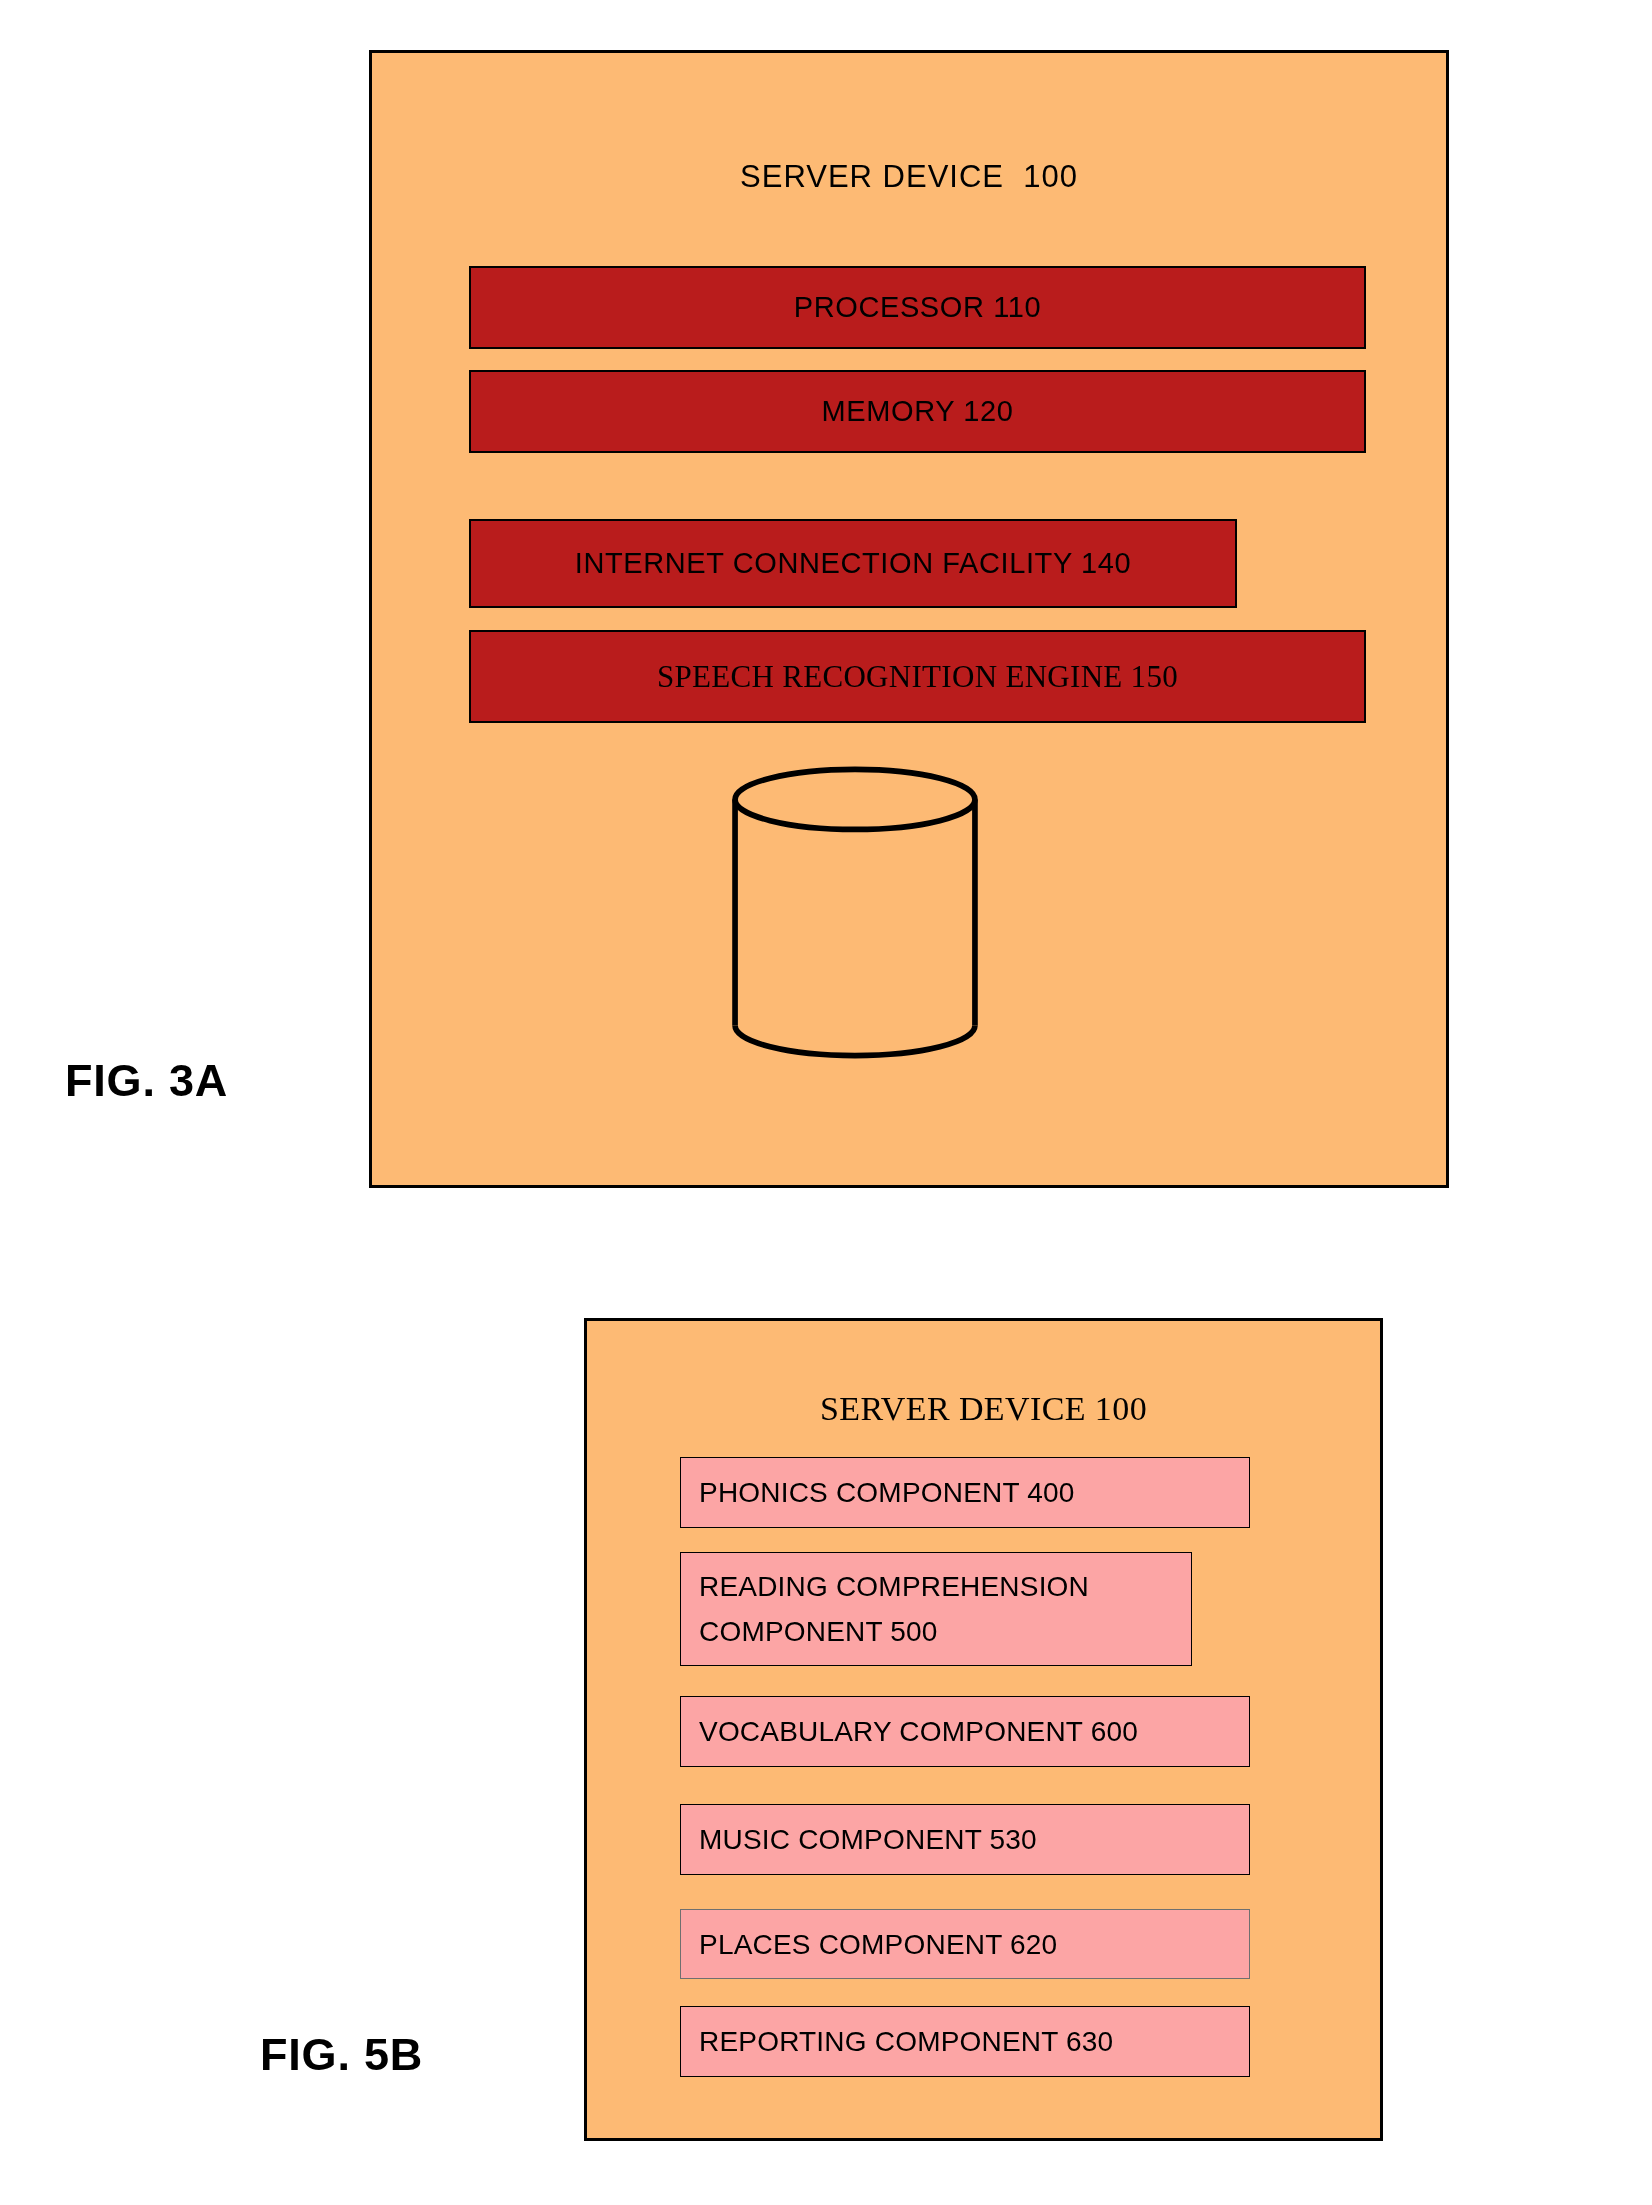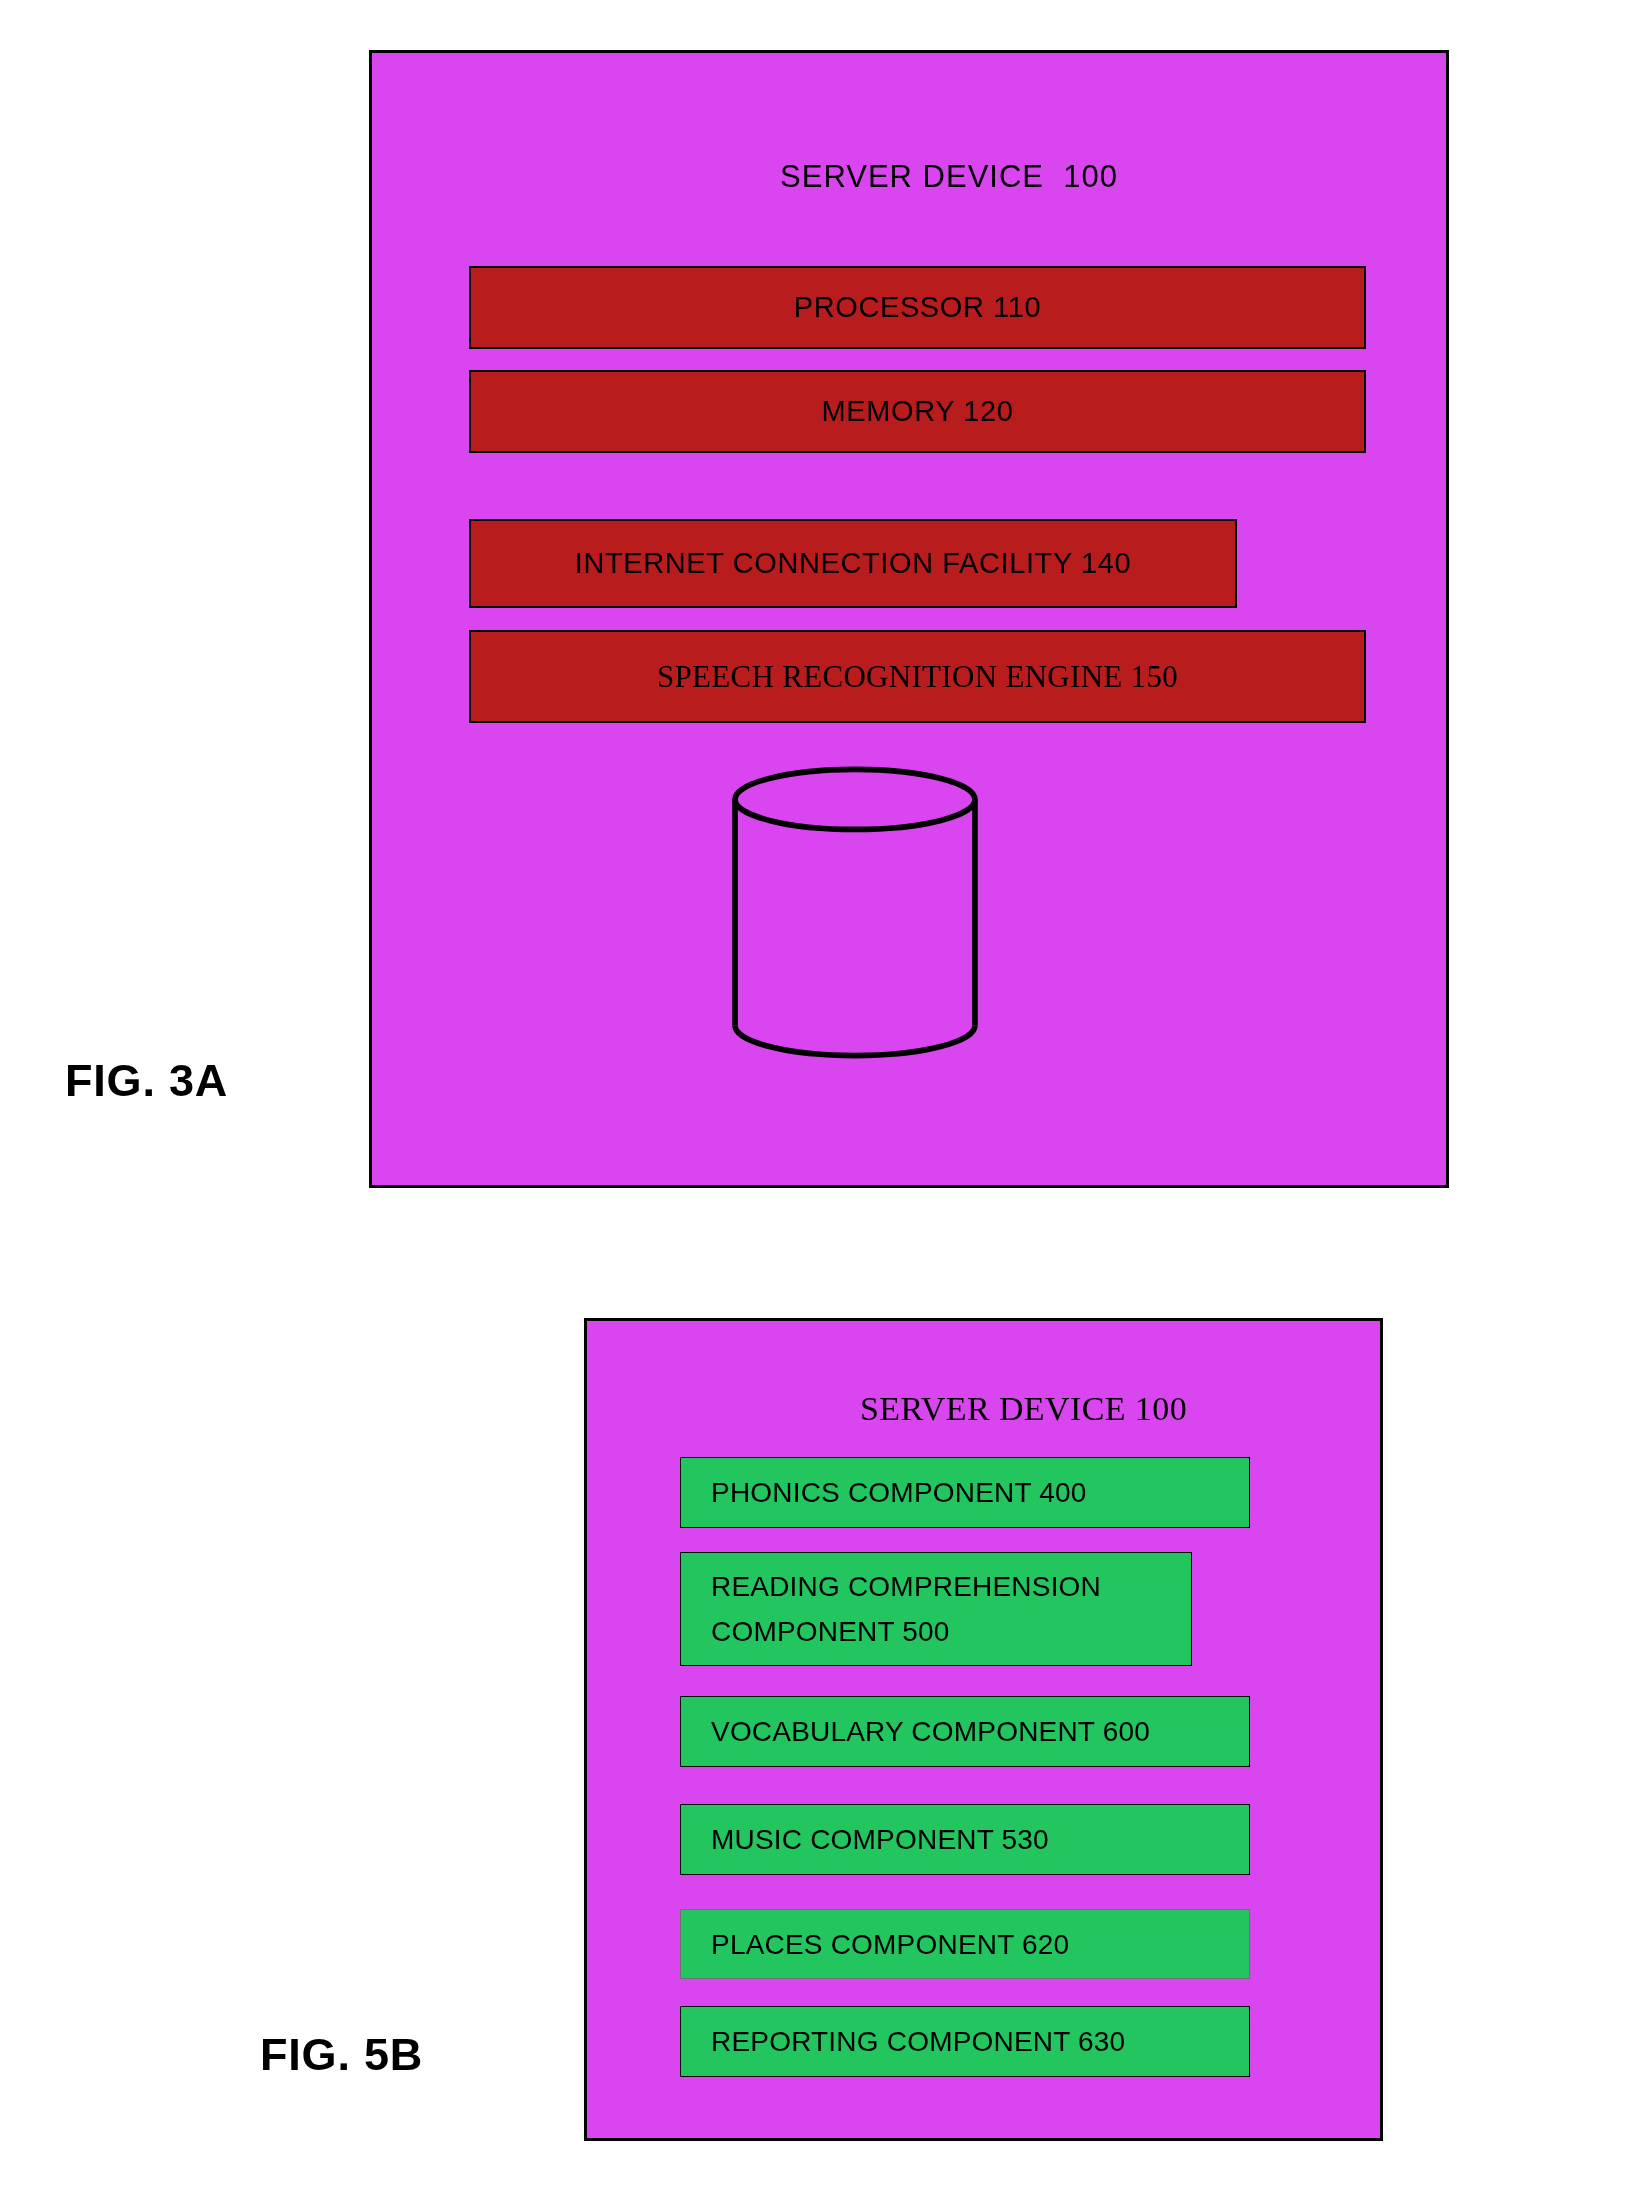--- a/index.html
+++ b/index.html
@@ -13,23 +13,22 @@
     height: 2205px;
     position: relative;
     font-family: "Liberation Sans", sans-serif;
     color: #000000;
     overflow: hidden;
   }
 
   .outer-box {
     position: absolute;
     border: 3.2px solid #000000;
-    background: #d946ef;
+    background: #fdba74;
     box-sizing: border-box;
-    padding-left: 40px;
   }
 
   
   #fig3a-outer {
     left: 369px;
     top: 50px;
     width: 1080px;
     height: 1138px;
   }
 
@@ -129,25 +128,25 @@
     top: 69px;
     font-family: "Liberation Serif", serif;
     font-size: 34px;
     letter-spacing: 0.4px;
   }
 
   .comp-box-left {
     position: absolute;
     border: 1.6px solid #000000;
     box-sizing: border-box;
-    background: #22c55e;
+    background: #fca5a5;
     display: flex;
     flex-direction: column;
     justify-content: center;
-    padding-left: 30px;
+    padding-left: 18px;
   }
   .comp-box-left .comp-line {
     font-family: "Liberation Sans", sans-serif;
     font-size: 28px;
     line-height: 45px;
     letter-spacing: 0.2px;
     white-space: pre;
   }
   .border-light { border-color: #6f6f6f; border-width: 1.6px; }
 

